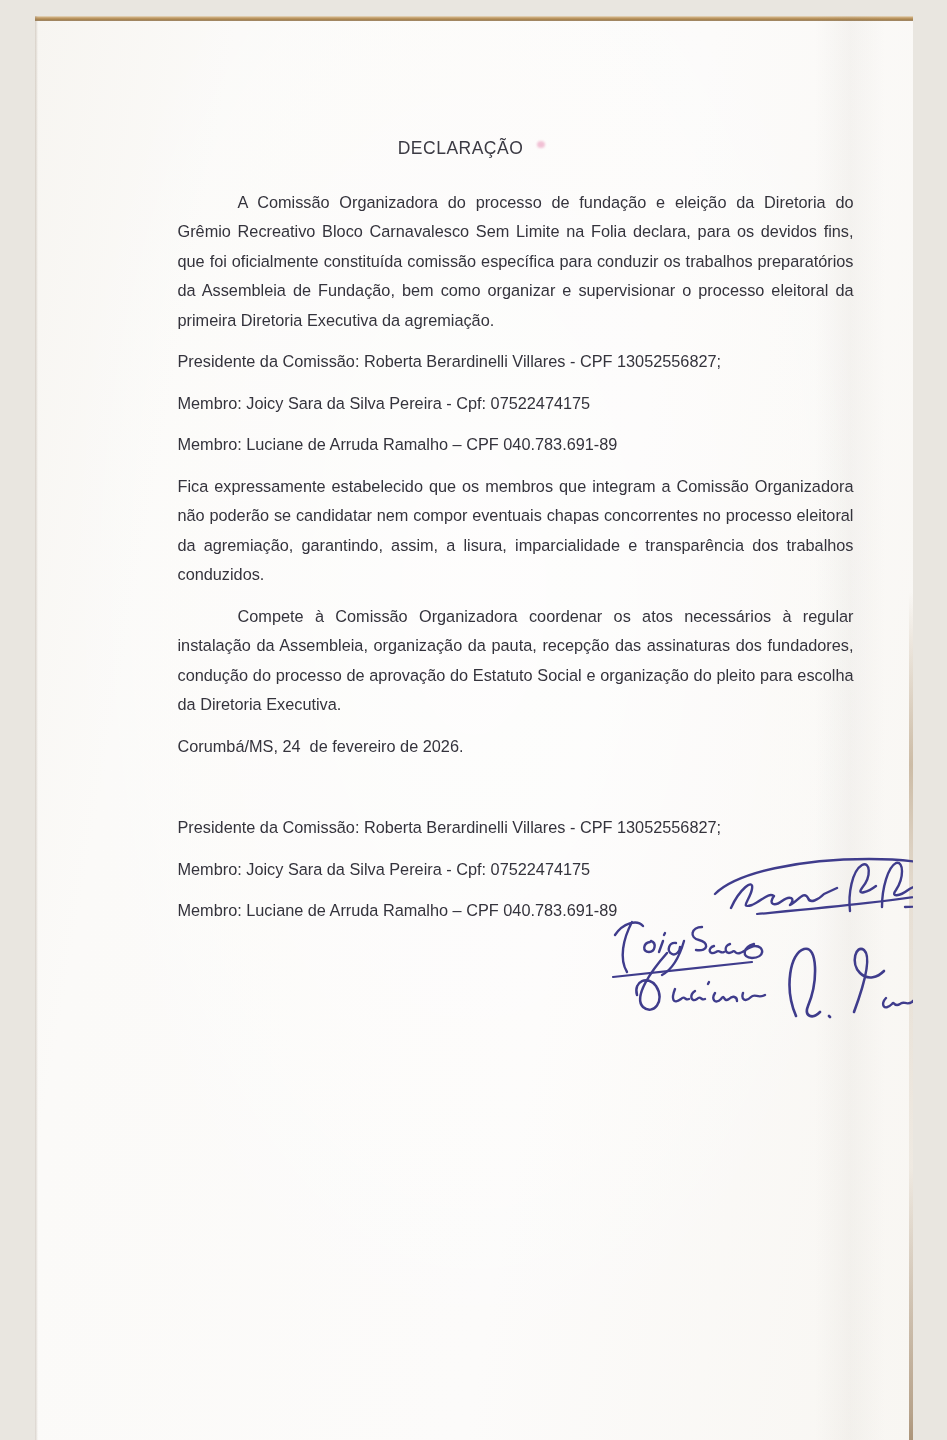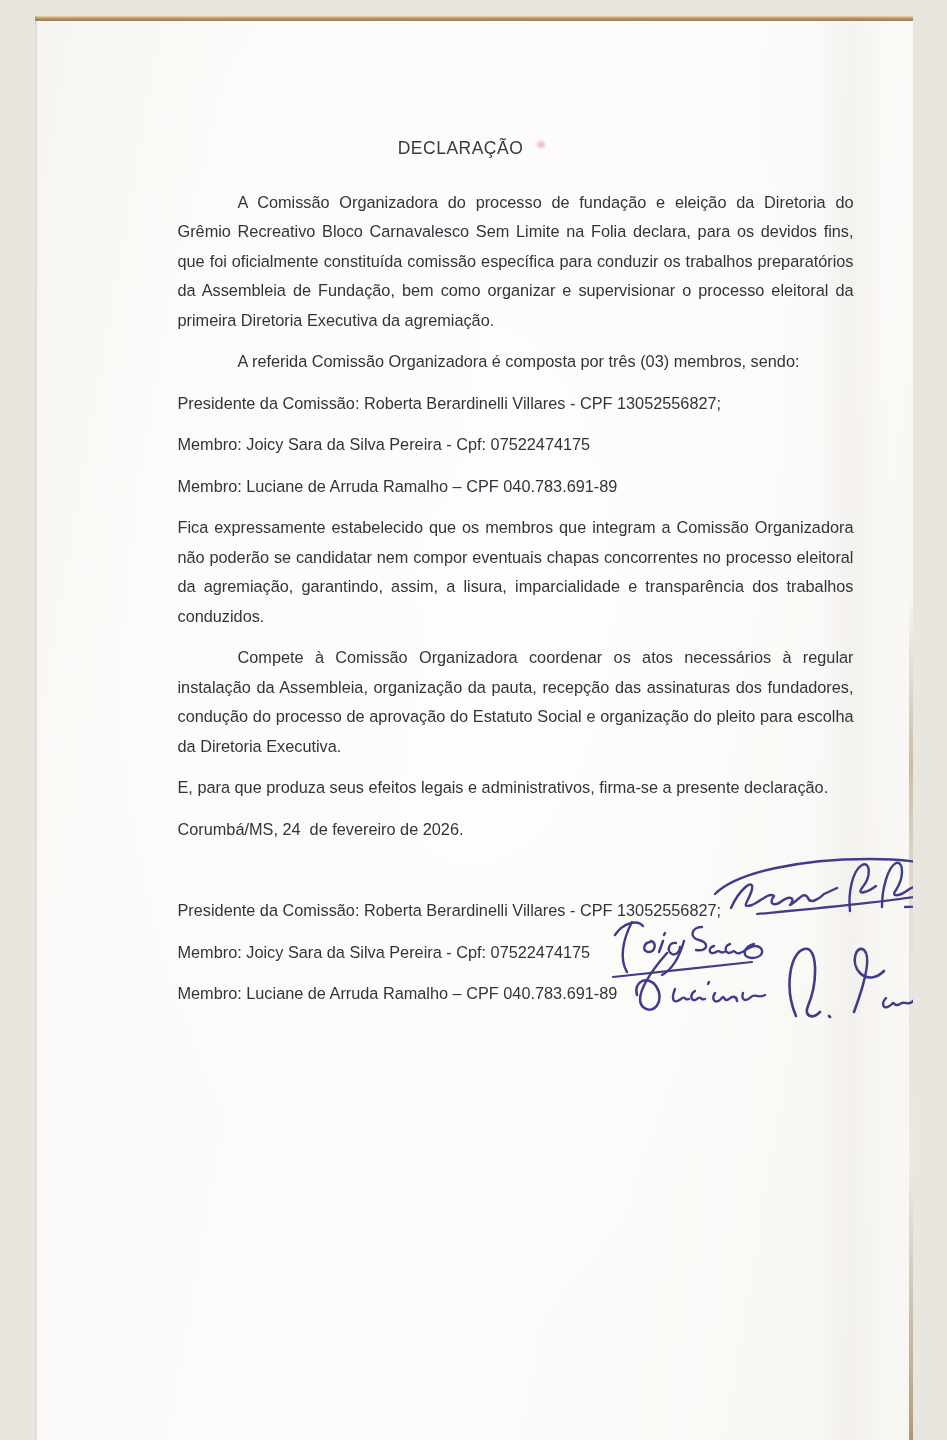--- a/index.html
+++ b/index.html
@@ -103,33 +103,31 @@
   <div class="edge-left"></div>
   <div class="edge-right"></div>
   <div class="fold-shadow"></div>
 
   <div class="page-body">
 
     <h1 class="doc-title"><span>DECLARAÇÃO</span><span class="title-mark" style="background: rgb(232, 144, 181);"></span></h1>
 
     <p class="para justify indent">A Comissão Organizadora do processo de fundação e eleição da Diretoria do Grêmio Recreativo Bloco Carnavalesco Sem Limite na Folia declara, para os devidos fins, que foi oficialmente constituída comissão específica para conduzir os trabalhos preparatórios da Assembleia de Fundação, bem como organizar e supervisionar o processo eleitoral da primeira Diretoria Executiva da agremiação.</p>
 
-    <p class="para indent">A referida Comissão Organizadora é composta por três (03) membros, sendo:</p>
 
     <p class="para">Presidente da Comissão: Roberta Berardinelli Villares - CPF 13052556827;</p>
 
     <p class="para">Membro: Joicy Sara da Silva Pereira - Cpf: 07522474175</p>
 
     <p class="para">Membro: Luciane de Arruda Ramalho – CPF 040.783.691-89</p>
 
     <p class="para justify">Fica expressamente estabelecido que os membros que integram a Comissão Organizadora não poderão se candidatar nem compor eventuais chapas concorrentes no processo eleitoral da agremiação, garantindo, assim, a lisura, imparcialidade e transparência dos trabalhos conduzidos.</p>
 
     <p class="para justify indent">Compete à Comissão Organizadora coordenar os atos necessários à regular instalação da Assembleia, organização da pauta, recepção das assinaturas dos fundadores, condução do processo de aprovação do Estatuto Social e organização do pleito para escolha da Diretoria Executiva.</p>
 
-    <p class="para">E, para que produza seus efeitos legais e administrativos, firma-se a presente declaração.</p>
 
     <p class="para date-line">Corumbá/MS, 24  de fevereiro de 2026.</p>
 
     <div class="sig-line">Presidente da Comissão: Roberta Berardinelli Villares - CPF 13052556827;</div>
 
     <div class="sig-line">Membro: Joicy Sara da Silva Pereira - Cpf: 07522474175</div>
 
     <div class="sig-line">Membro: Luciane de Arruda Ramalho – CPF 040.783.691-89</div>
   </div>
 

